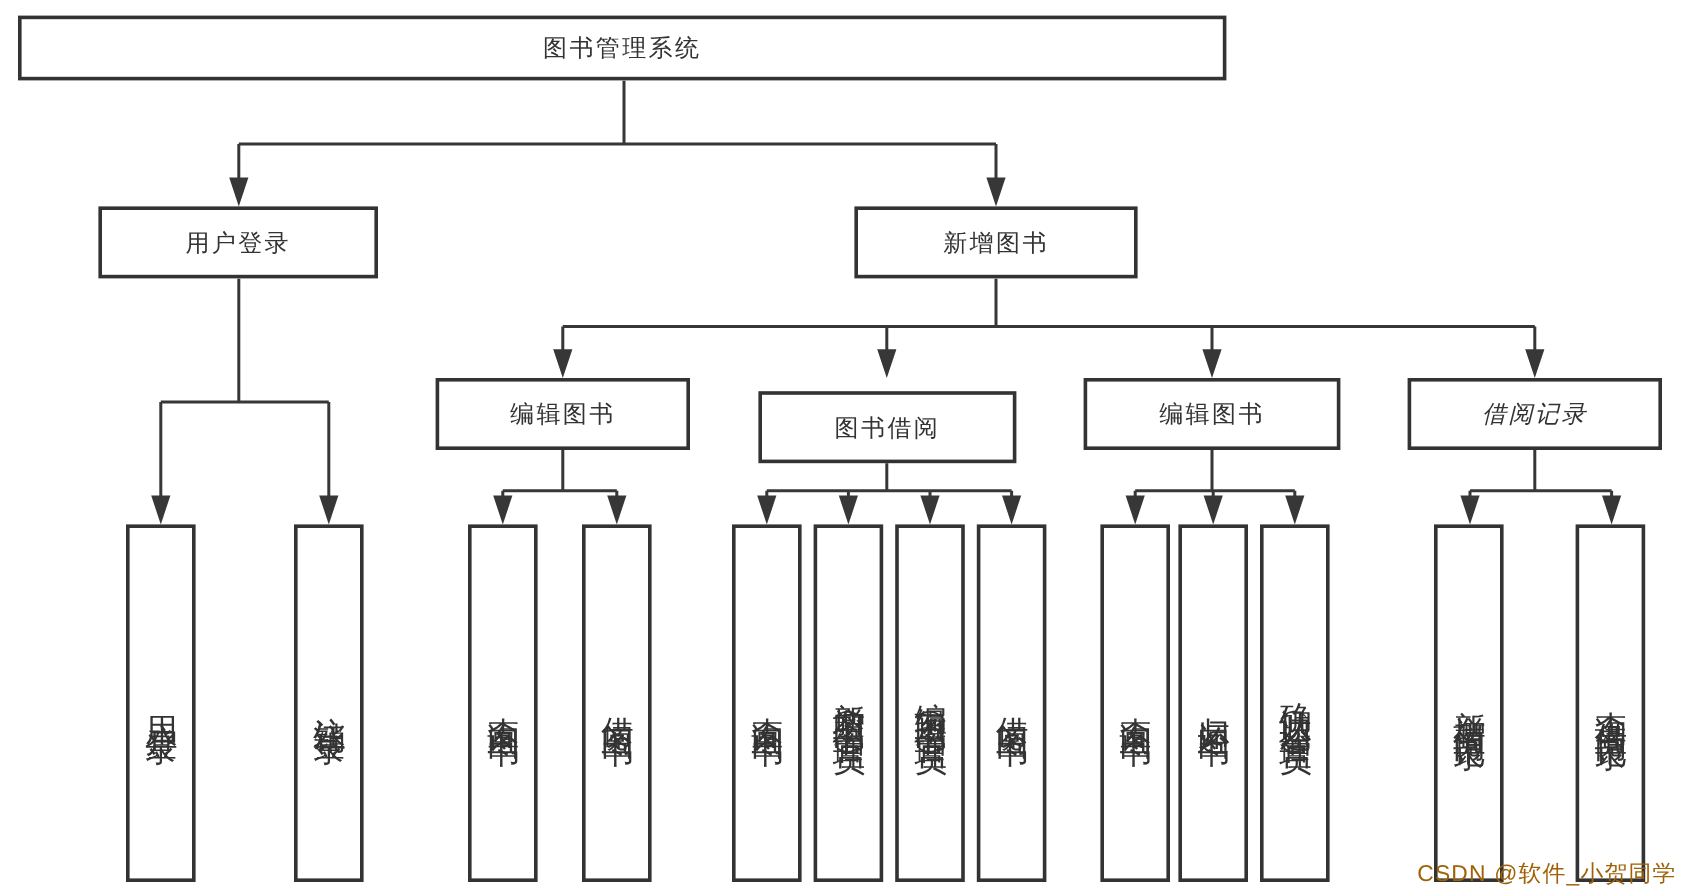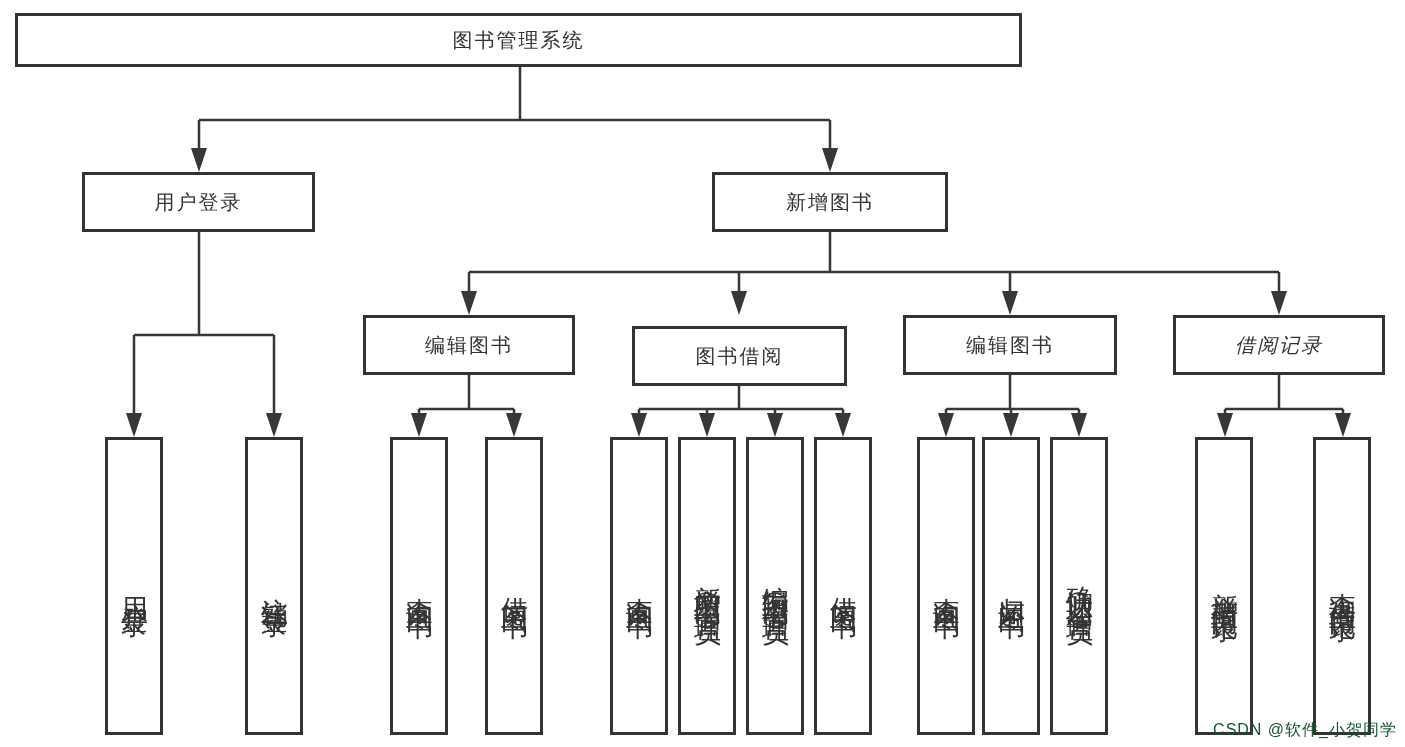--- a/index.html
+++ b/index.html
@@ -43,22 +43,22 @@
     writing-mode: vertical-rl;
     text-orientation: mixed;
     letter-spacing: 5px;
     line-height: 1;
     white-space: nowrap;
   }
   .watermark {
     position: absolute;
     right: 8px;
     bottom: 6px;
-    font-size: 16px;
-    color: #14532d;
+    font-size: 19px;
+    color: #a16207;
     letter-spacing: 1px;
     z-index: 5;
     white-space: nowrap;
   }
 </style>
 </head>
 <body>
 
 <div class="canvas">
 

